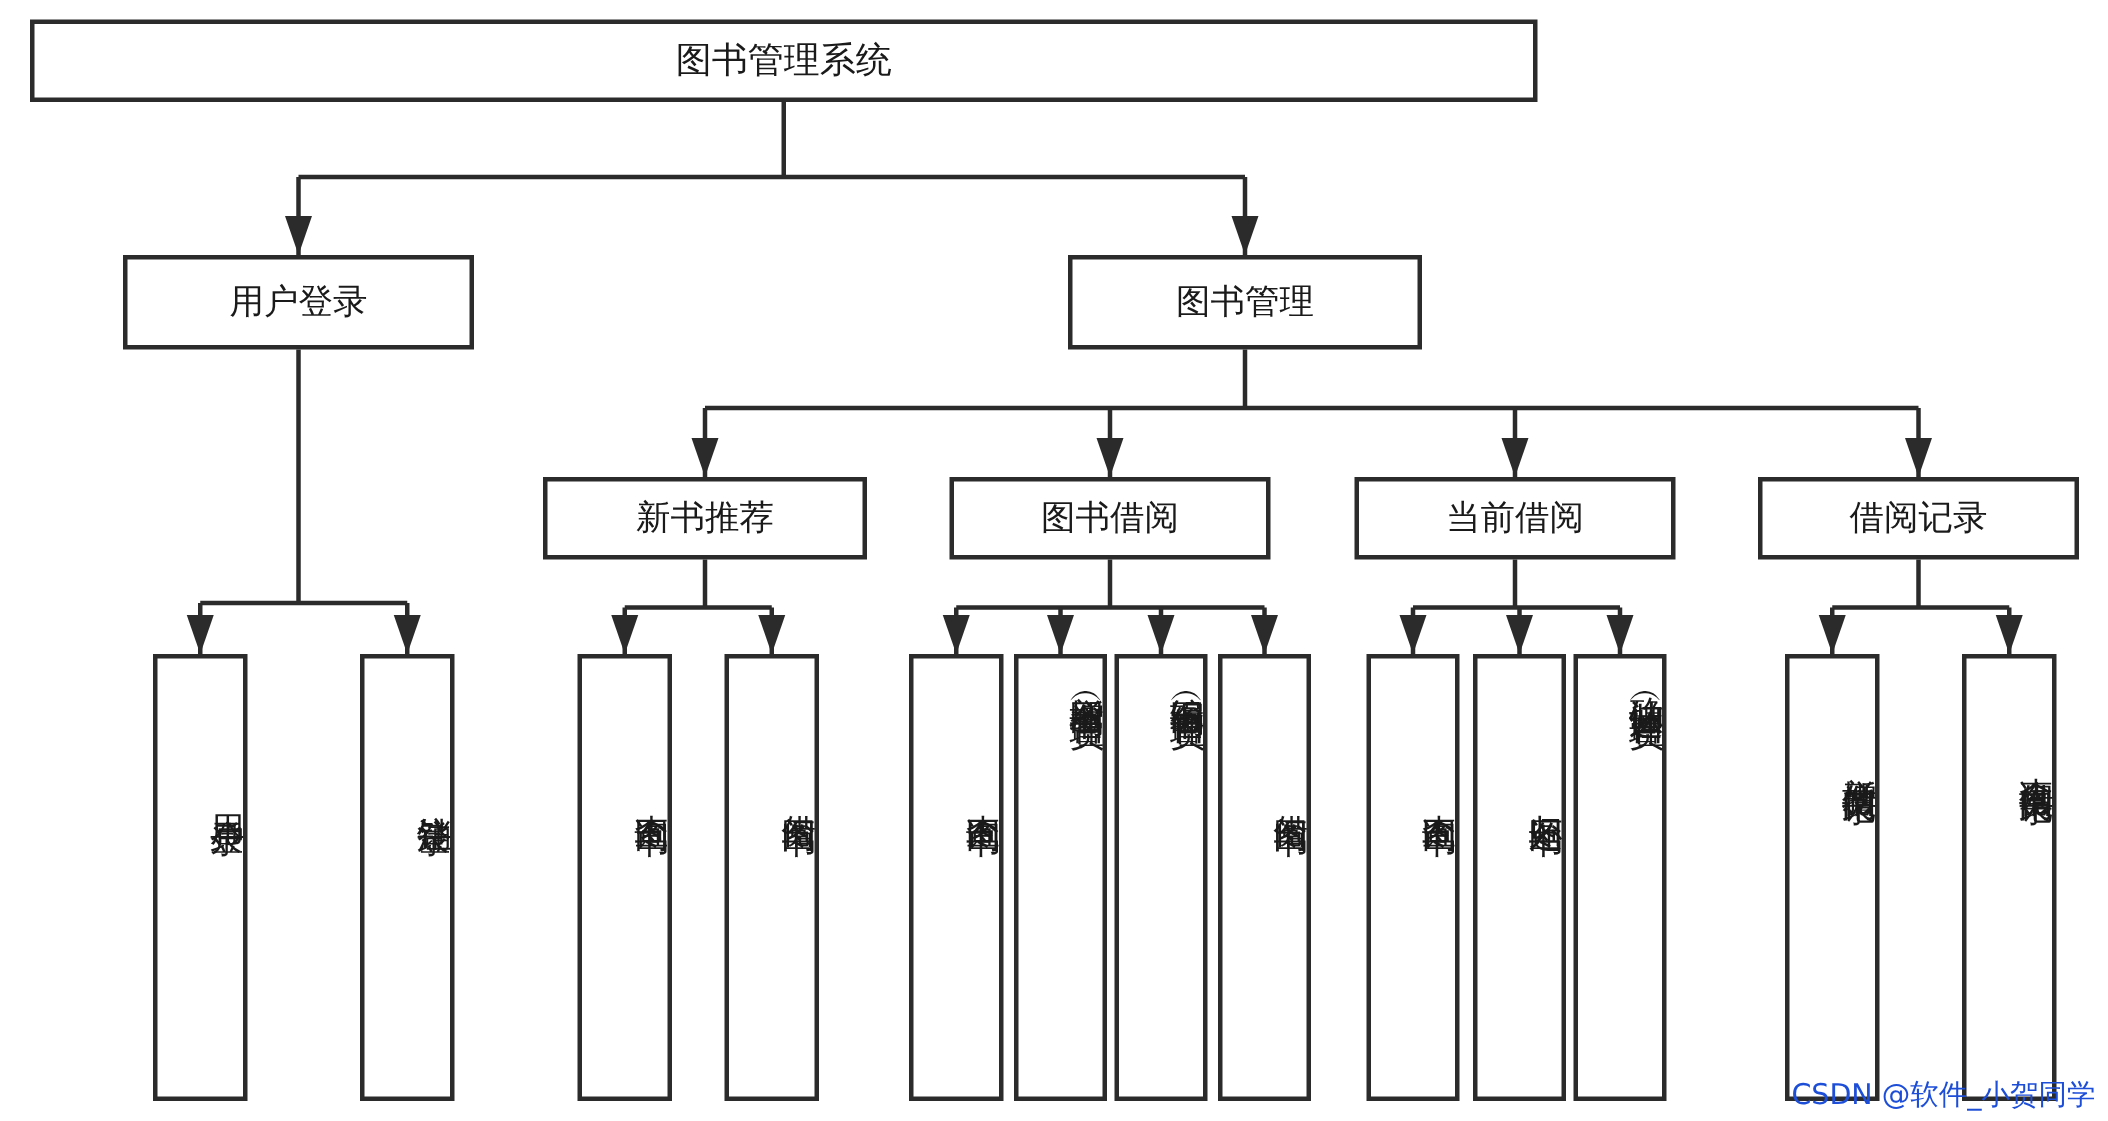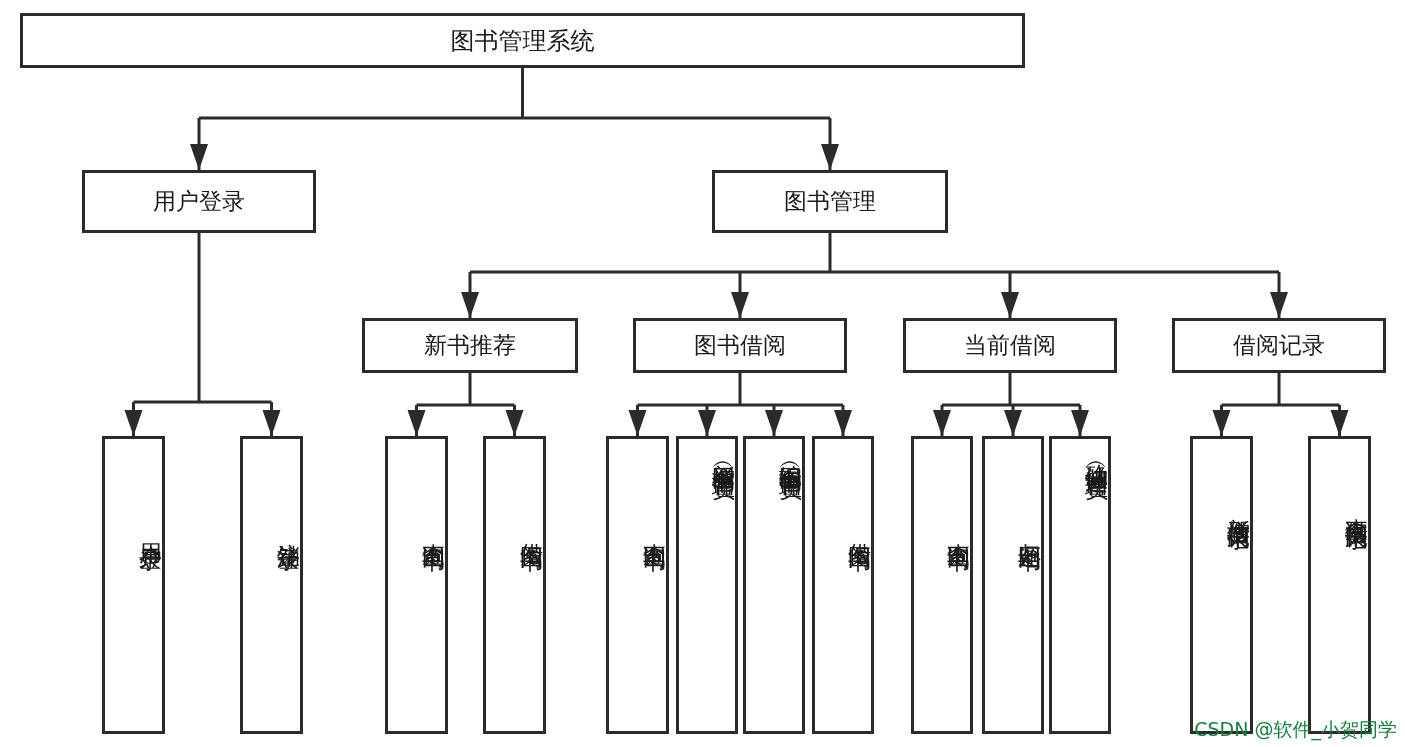--- a/index.html
+++ b/index.html
@@ -68,21 +68,21 @@
     white-space: nowrap;
     text-align: left;
     user-select: none;
   }
   .watermark {
     position: absolute;
     right: 8px;
     bottom: 4px;
     font-family: "DejaVu Sans", "Liberation Sans", sans-serif;
     font-size: 19px;
-    color: #15803d;
+    color: #1d4ed8;
     white-space: nowrap;
     user-select: none;
   }
 </style>
 </head>
 <body>
 
 <div id="diagram-root">
 
   <svg class="flow" viewBox="0 0 1405 747">

